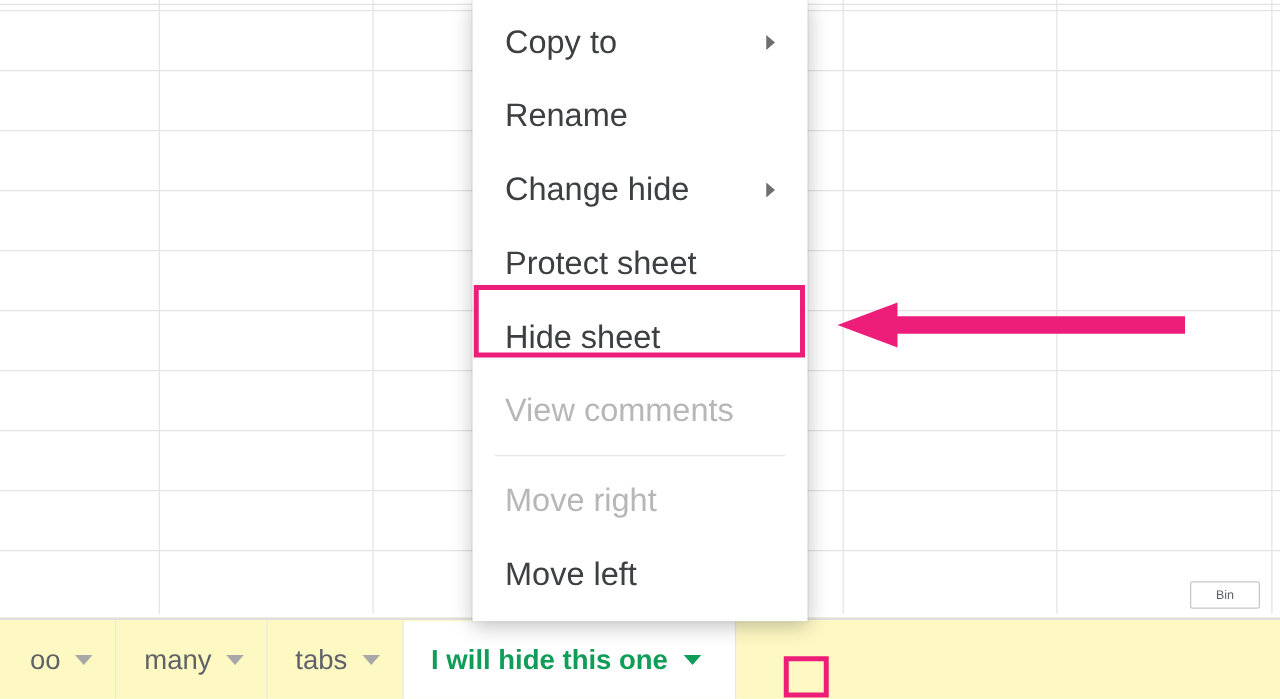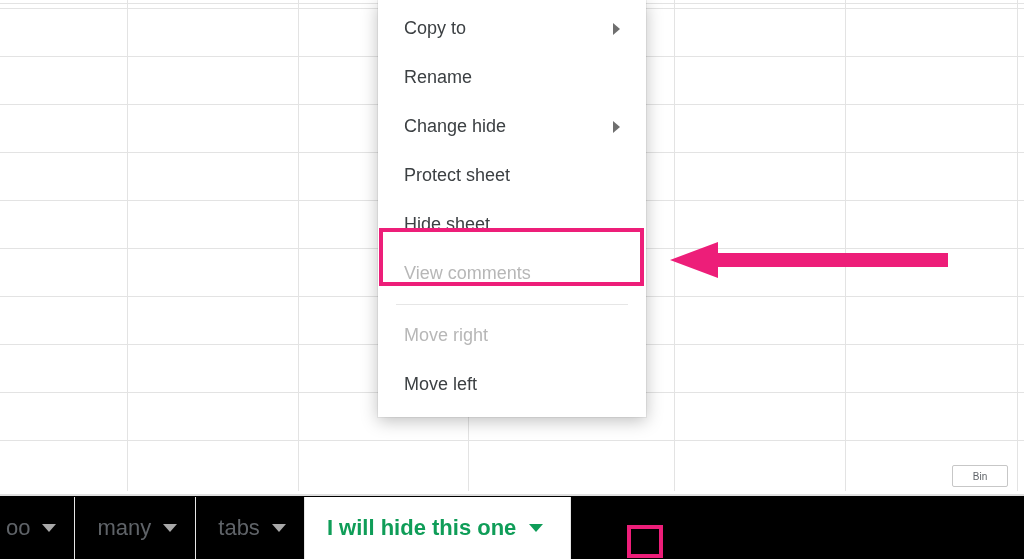--- a/index.html
+++ b/index.html
@@ -22,25 +22,25 @@
     top: 0; bottom: 0;
     width: 1px;
     background: #e3e3e3;
   }
 
   
   .tabbar {
     position: absolute;
     left: 0; right: 0; bottom: 0;
     height: 65px;
-    background: #000000;
+    background: #fef9c3;
     border-top: 2px solid #dfdfdf;
     display: flex;
     align-items: center;
-    padding-left: 0;
+    padding-left: 18px;
   }
   .tab {
     display: inline-flex;
     align-items: center;
     height: 62px;
     padding: 0 18px 0 22px;
     font-size: 22px;
     color: #5f6368;
     max-width: 300px;
     white-space: nowrap;
@@ -90,21 +90,21 @@
     background: #fff;
     box-shadow: 0 4px 16px rgba(0,0,0,.25), 0 0 0 1px rgba(0,0,0,.05);
     padding: 4px 0 8px 0;
     z-index: 10;
   }
   .menu-item {
     display: flex;
     align-items: center;
     justify-content: space-between;
     padding: 14px 26px;
-    font-size: 18px;
+    font-size: 26px;
     color: #3c4043;
     cursor: pointer;
   }
   .menu-item.disabled { color: #b7b7b7; cursor: default; }
   .menu-item .sub-arrow {
     width: 0; height: 0;
     border-top: 6px solid transparent;
     border-bottom: 6px solid transparent;
     border-left: 7px solid #6f6f6f;
   }

